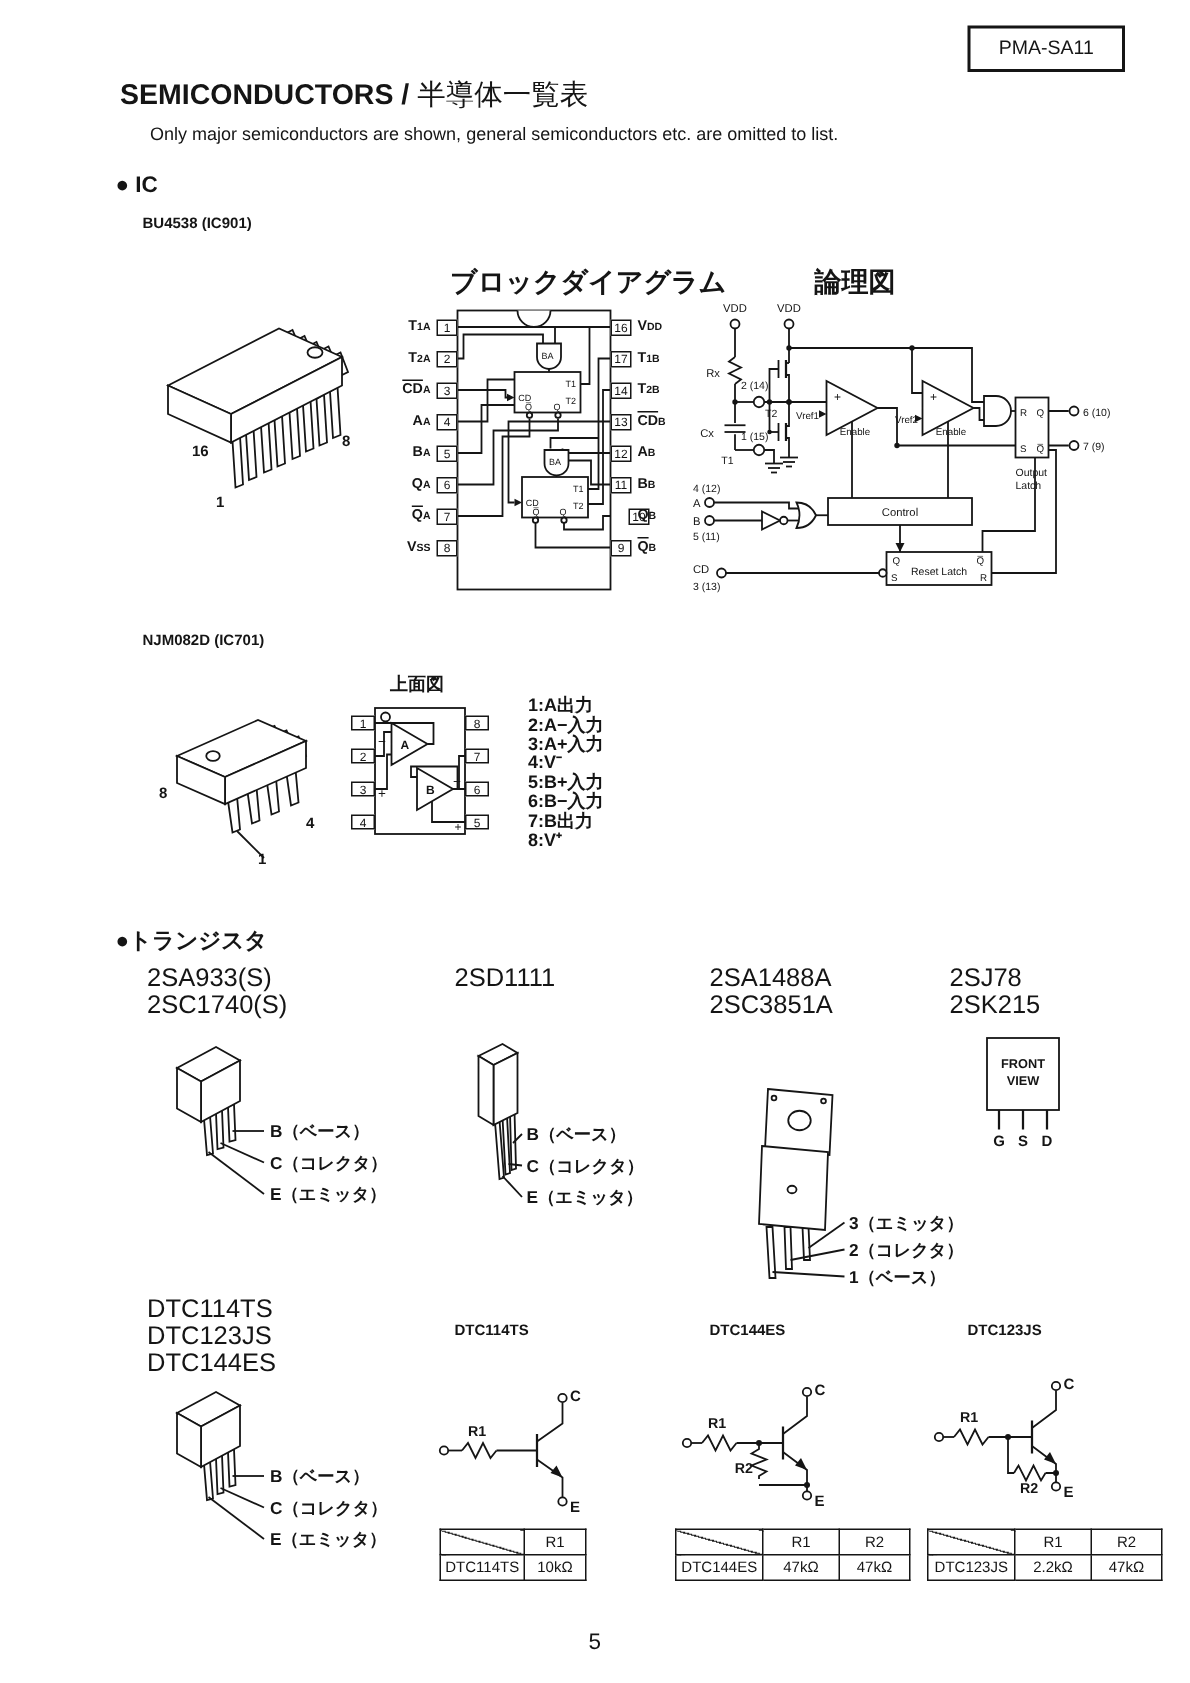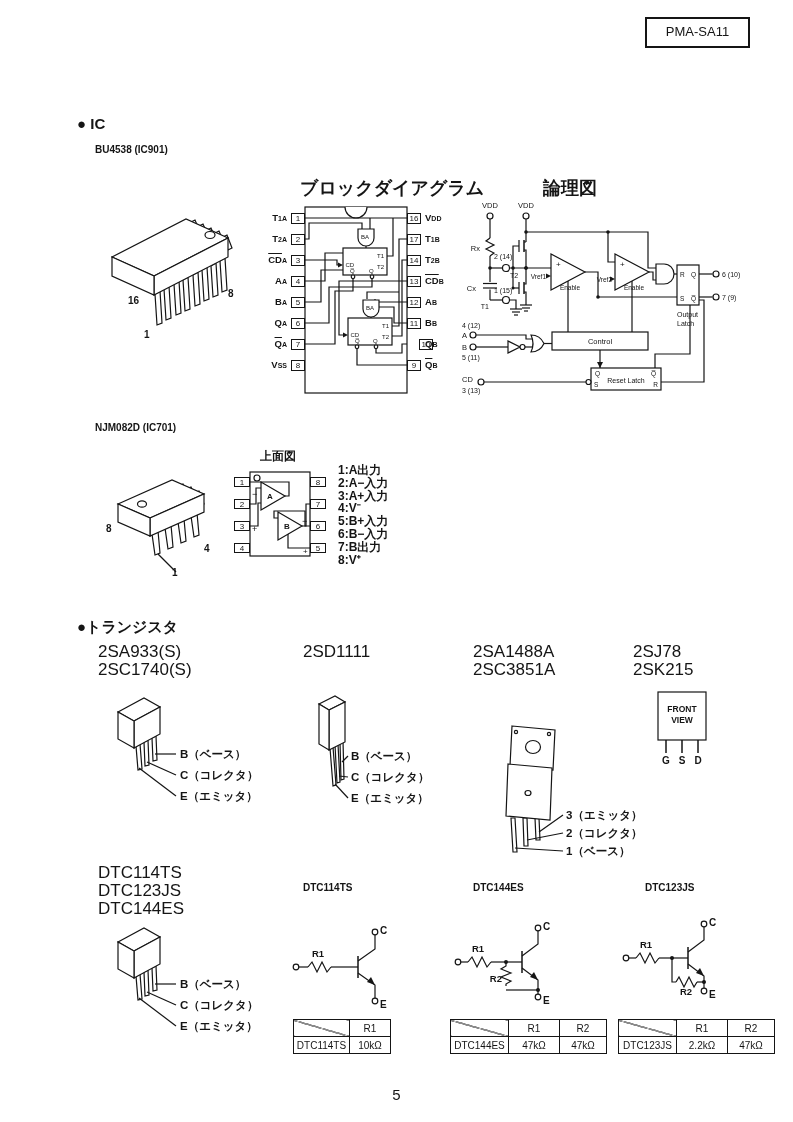--- a/index.html
+++ b/index.html
@@ -34,20 +34,22 @@
   .rtab td{border:1.3px solid #151515;text-align:center;font-size:10px;height:16px;padding:0;}
   .rtab td.diag{background:linear-gradient(to top right,#fff 48.5%,#151515 48.5%,#151515 51.5%,#fff 51.5%);}
   .pageno{font-size:15px;text-align:center;}
 </style>
 </head>
 <body>
 
 <div class="page">
 
   <div class="abs badge" style="left:645px;top:17px;width:101px;height:27px;">PMA-SA11</div>
+  <div class="abs title" style="left:80px;top:50px;"><span class="en">SEMICONDUCTORS / </span><span class="ja">半導体一覧表</span></div>
+  <div class="abs note" style="left:100px;top:82px;">Only major semiconductors are shown, general semiconductors etc. are omitted to list.</div>
   <div class="abs sect" style="left:77px;top:115px;text-align:center;"><span class="bullet">●</span> <span>IC</span></div>
 
   <div class="abs hname" style="left:95px;top:144px;">BU4538 (IC901)</div>
 
   <div class="abs" style="left:98px;top:205px;width:160px;height:140px;">
     <svg width="160" height="140" viewBox="0 0 160 140">
       <polygon class="fw" points="57,89 62,86 64,118 59,120"></polygon>
         <polygon class="fw" points="66,84 71,81 73,113 68,115"></polygon>
       <polygon class="fw" points="76,79 81,76 83,108 78,110"></polygon>
         <polygon class="fw" points="85,75 90,72 92,104 87,106"></polygon>
@@ -312,21 +314,21 @@
     </svg>
     <div class="tvnum" style="left:2px;top:11px;">1</div>
     <div class="tvnum" style="left:2px;top:33px;">2</div>
     <div class="tvnum" style="left:2px;top:55px;">3</div>
     <div class="tvnum" style="left:2px;top:77px;">4</div>
     <div class="tvnum" style="left:78px;top:11px;">8</div>
     <div class="tvnum" style="left:78px;top:33px;">7</div>
     <div class="tvnum" style="left:78px;top:55px;">6</div>
     <div class="tvnum" style="left:78px;top:77px;">5</div>
   </div>
-  <div class="abs pinlist" style="left:338px;top:464px;">
+  <div class="abs pinlist" style="left:352px;top:464px;">
     <div>1:A出力</div>
     <div>2:A−入力</div>
     <div>3:A+入力</div>
     <div>4:V⁻</div>
     <div>5:B+入力</div>
     <div>6:B−入力</div>
     <div>7:B出力</div>
     <div>8:V⁺</div>
   </div>
 

